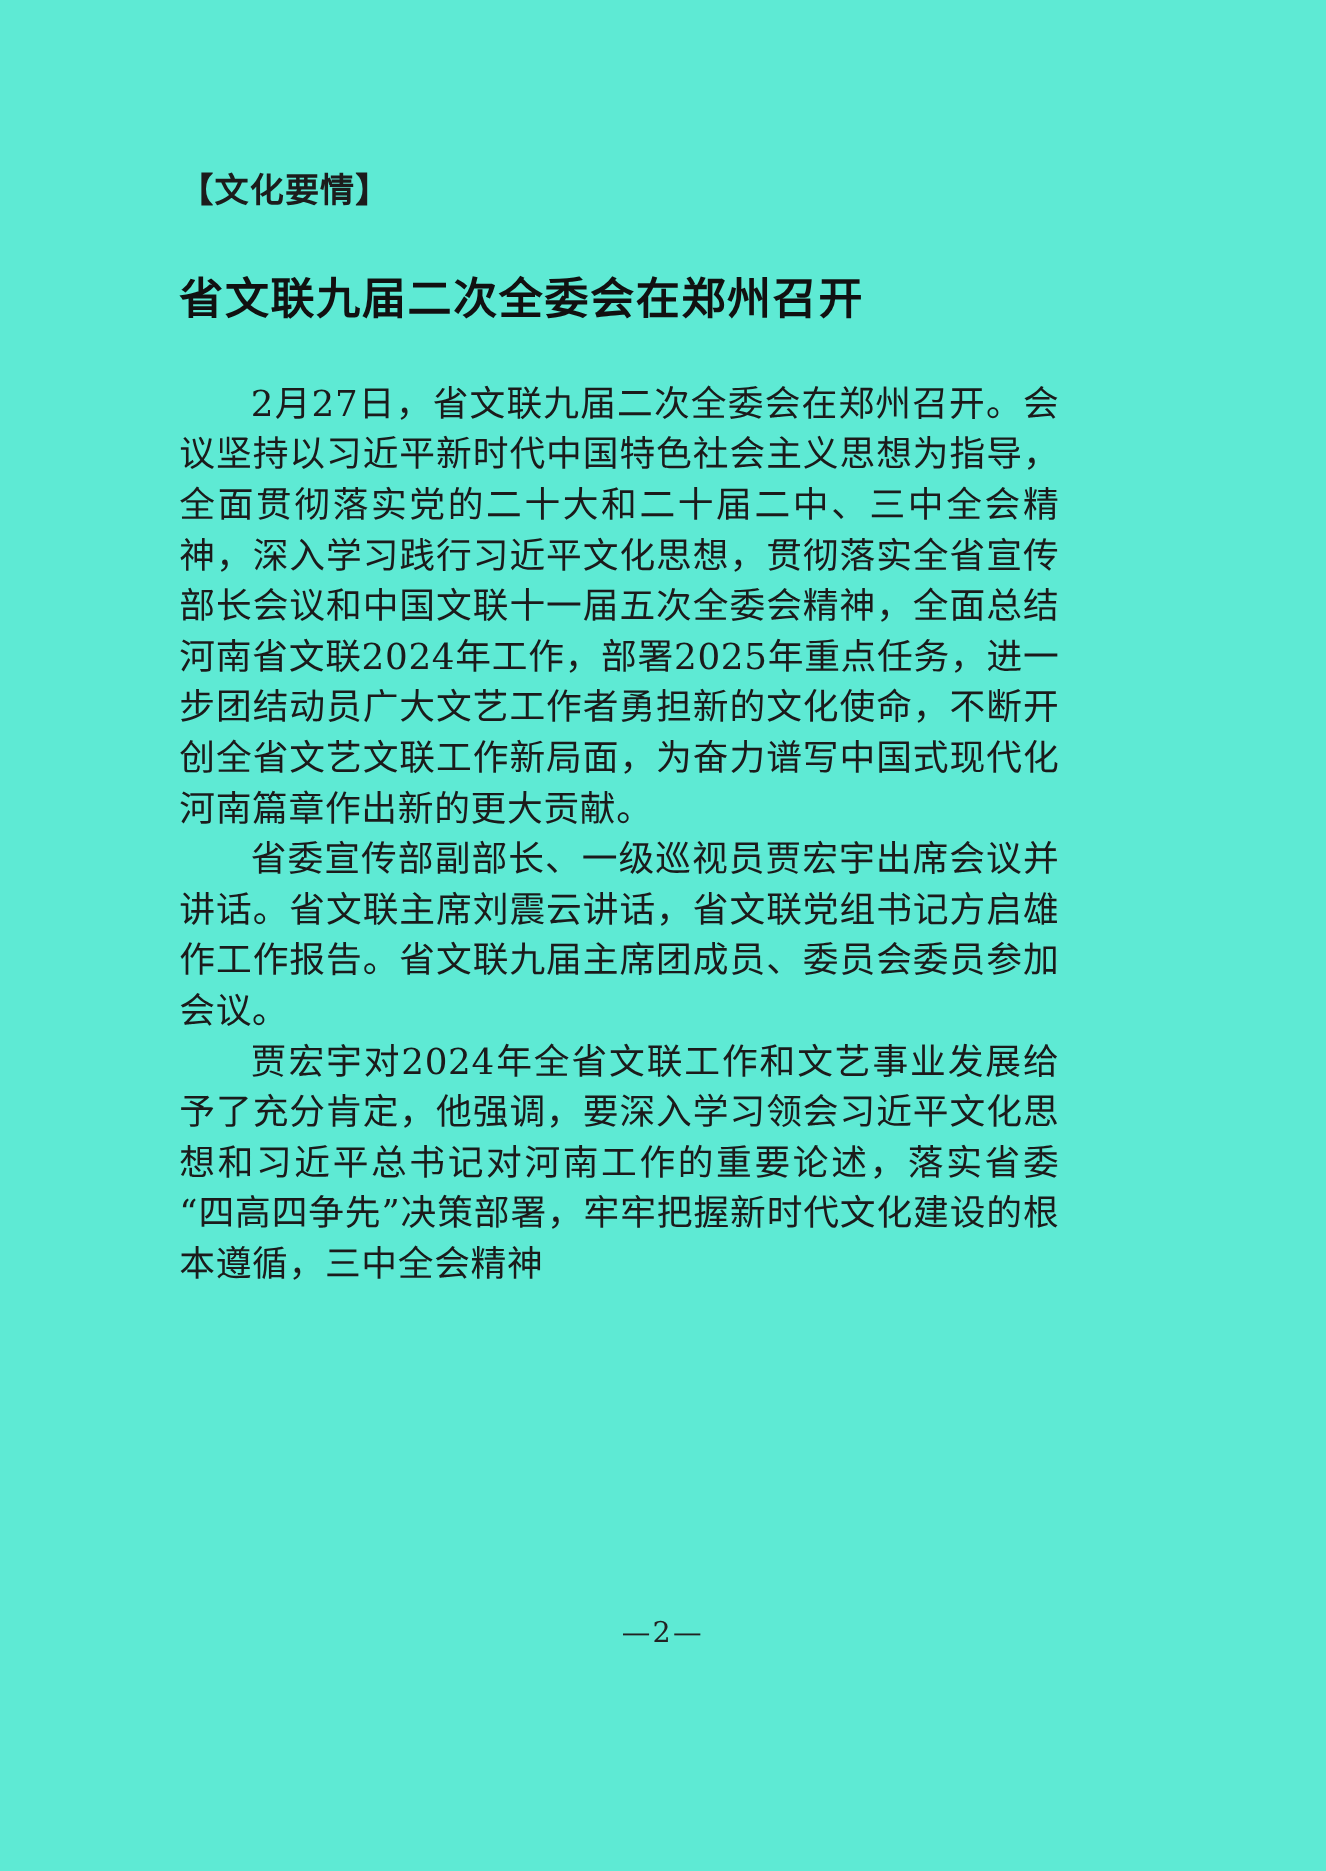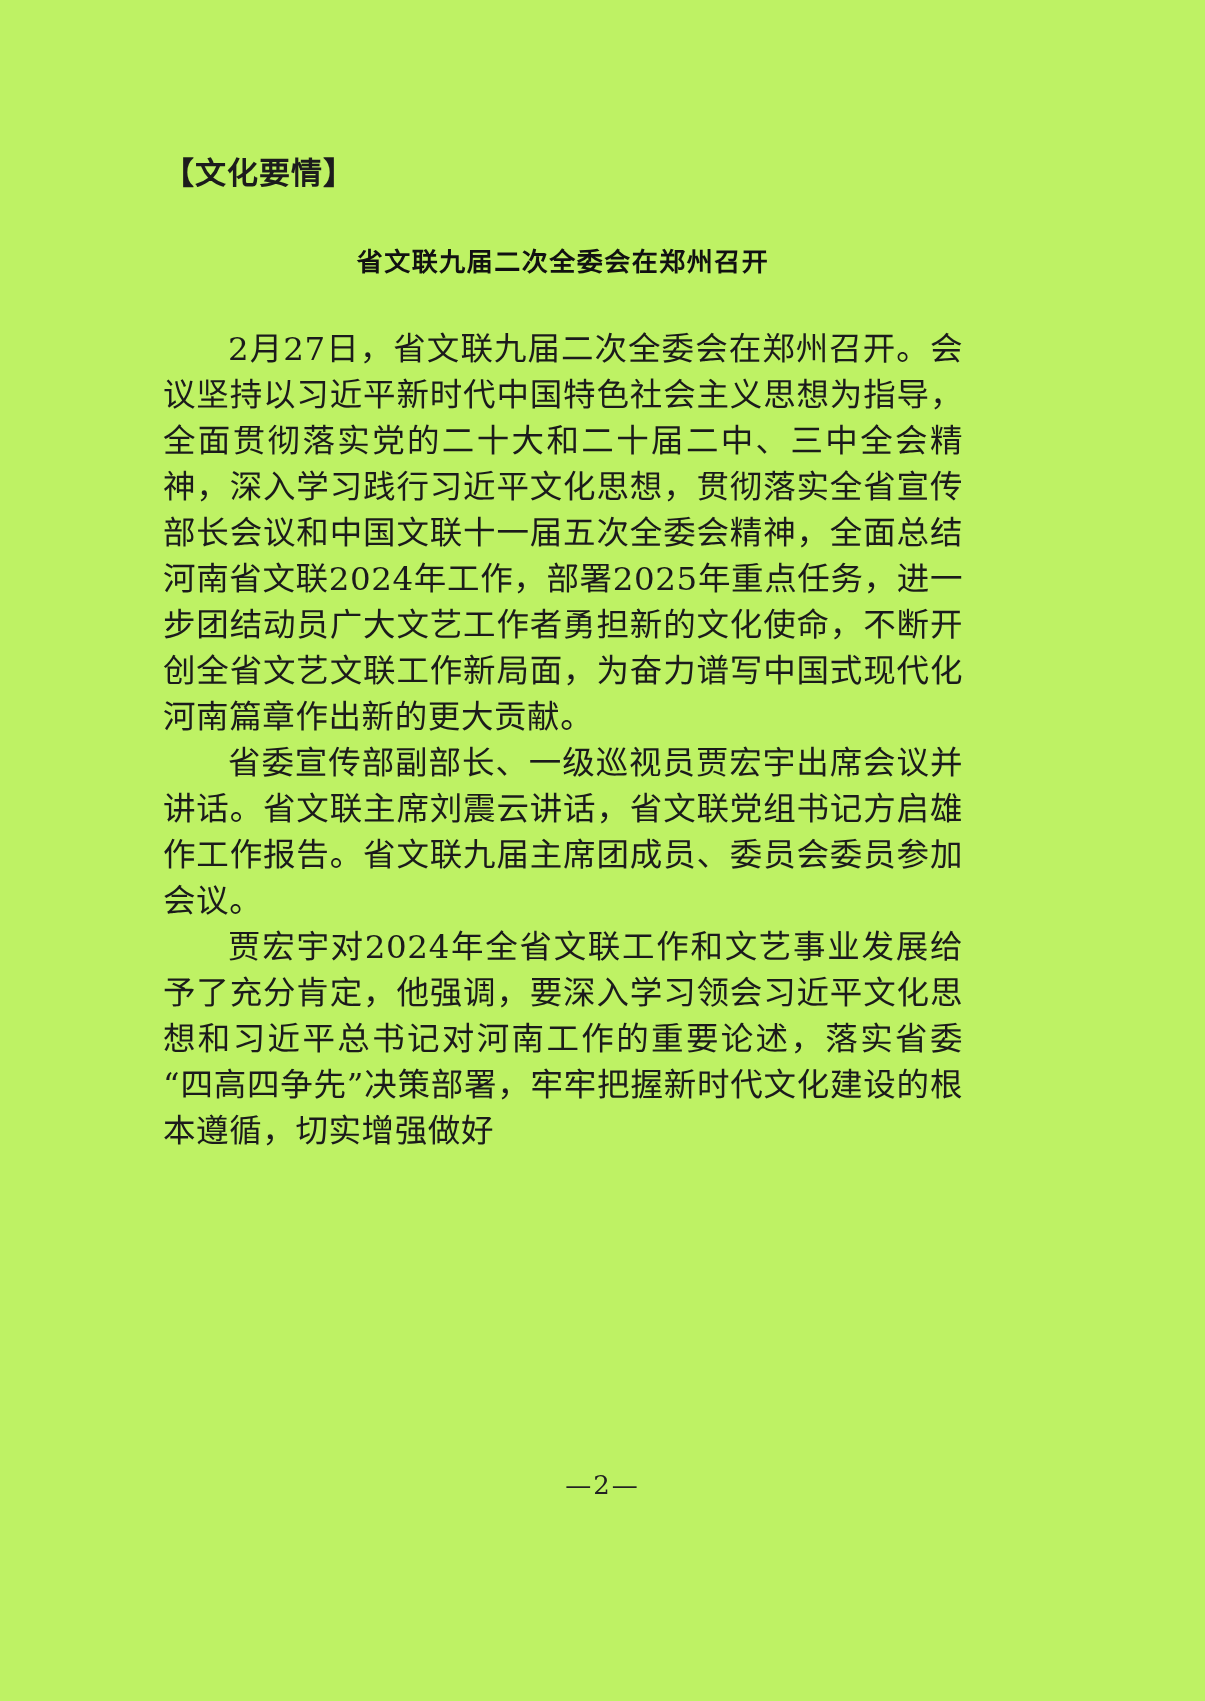--- a/index.html
+++ b/index.html
@@ -10,21 +10,21 @@
   }
   body {
     font-family: "DejaVu Serif", "Liberation Serif", serif;
     color: #1a1a1a;
   }
   .page {
     position: relative;
     width: 1205px;
     height: 1701px;
     margin: 0 auto;
-    background: #bef264;
+    background: #5eead4;
     box-sizing: border-box;
     overflow: hidden;
   }
   .content {
     position: absolute;
     left: 163px;
     top: 0;
     width: 800px;
   }
 
@@ -36,24 +36,23 @@
     font-size: 31px;
     line-height: 1.25;
     letter-spacing: 1px;
     color: #1c1c1c;
     white-space: nowrap;
   }
 
   
   .doc-title {
     margin-top: 52px;
-    text-align: center;
     font-family: "DejaVu Serif", "Liberation Serif", serif;
     font-weight: bold;
-    font-size: 26px;
+    font-size: 40px;
     line-height: 1.3;
     letter-spacing: 1.5px;
     color: #111111;
     white-space: nowrap;
   }
 
   
   .body-block {
     margin-top: 46px;
   }
@@ -89,19 +88,19 @@
 <div class="page">
   <div class="content">
 
     <div class="section-tag">【文化要情】</div>
 
     <h1 class="doc-title">省文联九届二次全委会在郑州召开</h1>
 
     <div class="body-block">
       <p class="para">2月27日，省文联九届二次全委会在郑州召开。会议坚持以习近平新时代中国特色社会主义思想为指导，全面贯彻落实党的二十大和二十届二中、三中全会精神，深入学习践行习近平文化思想，贯彻落实全省宣传部长会议和中国文联十一届五次全委会精神，全面总结河南省文联2024年工作，部署2025年重点任务，进一步团结动员广大文艺工作者勇担新的文化使命，不断开创全省文艺文联工作新局面，为奋力谱写中国式现代化河南篇章作出新的更大贡献。</p>
       <p class="para">省委宣传部副部长、一级巡视员贾宏宇出席会议并讲话。省文联主席刘震云讲话，省文联党组书记方启雄作工作报告。省文联九届主席团成员、委员会委员参加会议。</p>
-      <p class="para">贾宏宇对2024年全省文联工作和文艺事业发展给予了充分肯定，他强调，要深入学习领会习近平文化思想和习近平总书记对河南工作的重要论述，落实省委“四高四争先”决策部署，牢牢把握新时代文化建设的根本遵循，切实增强做好</p>
+      <p class="para">贾宏宇对2024年全省文联工作和文艺事业发展给予了充分肯定，他强调，要深入学习领会习近平文化思想和习近平总书记对河南工作的重要论述，落实省委“四高四争先”决策部署，牢牢把握新时代文化建设的根本遵循，三中全会精神</p>
     </div>
 
   </div>
 
   <div class="footer">—2—</div>
 </div>
 
 </body></html>

